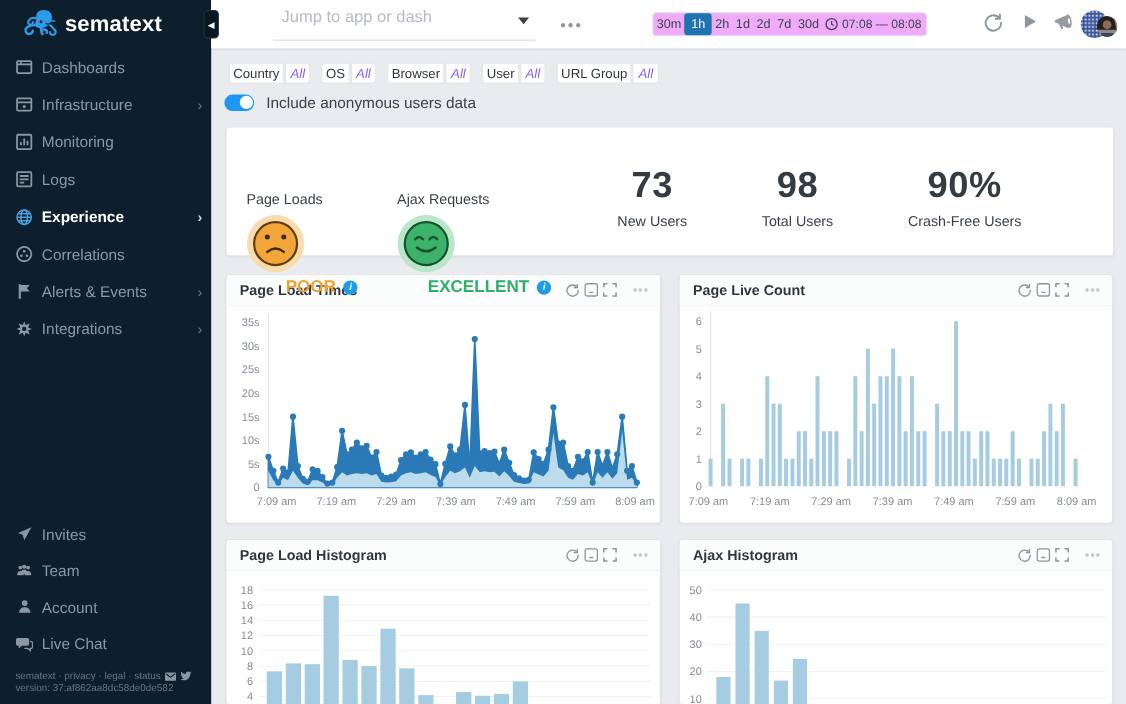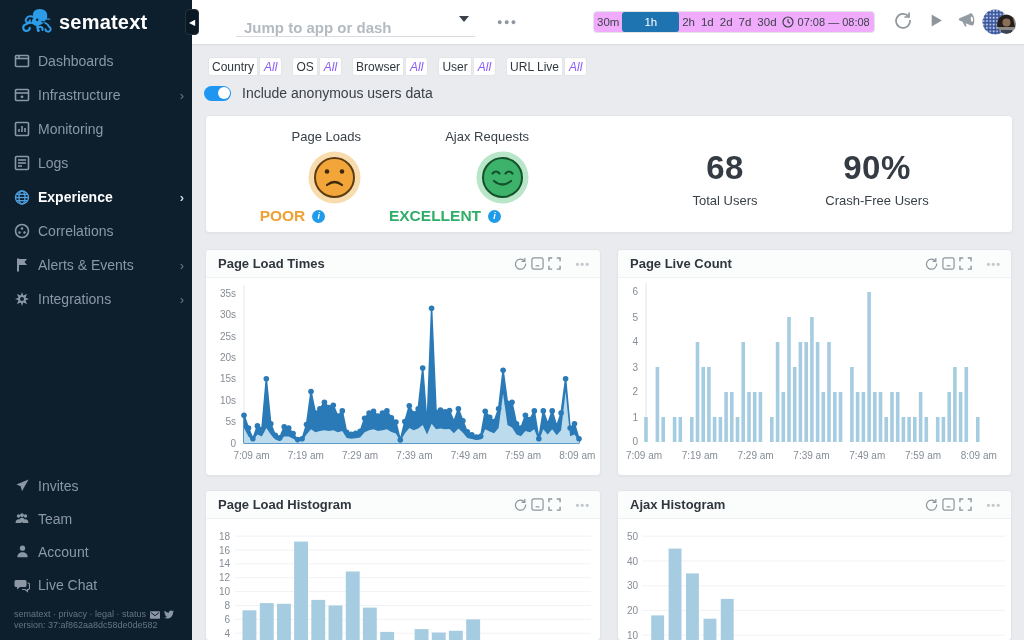--- a/index.html
+++ b/index.html
@@ -17,47 +17,47 @@
 .nav-item.active { color:#fff; font-weight:700; }
 .nav-item.active .chev { color:#cfd6dc; }
 .nav-bottom { position:absolute; bottom:39px; left:0; width:100%; }
 .nav-bottom .nav-item{ height:33px; }
 .sb-footer { position:absolute; bottom:9px; left:14px; font-size:9px; color:#67757f; line-height:11px; }
 .sb-footer .r1 { display:flex; align-items:center; gap:4px;text-align:right; }
 .collapse { position:absolute; top:9px; right:-7px; width:14px; height:26px; background:#0a1824; border:1px solid #22323f; border-radius:4px; color:#fff; font-size:8px; display:flex; align-items:center; justify-content:center; z-index:5; }
 
 .main { width:832px; height:640px; display:flex; flex-direction:column; }
 .topbar { height:44px; min-height:44px; background:#fff; display:flex; align-items:center; box-shadow:0 1px 2px rgba(0,0,0,.08); position:relative; z-index:2; }
-.jump { position:relative; margin-left:44px; width:239px; border-bottom:1px solid #d9dde1; height:30px; display:flex; align-items:flex-end;font-weight:bold; }
+.jump { position:relative; margin-left:56px; width:239px; border-bottom:1px solid #d9dde1; height:30px; display:flex; align-items:flex-start; }
 .jump .ph { color:#b4bac1; font-size:15px; margin-left:8px; }
 .jump .caret { position:absolute; right:6px; top:9px; width:0; height:0; border-left:5px solid transparent; border-right:5px solid transparent; border-top:6px solid #3c4249; }
 .tb-dots { color:#8d959d; font-size:9px; letter-spacing:1.5px; margin-left:22px; }
 .timebar { position:absolute; left:401px; top:11px; height:22px; background:#f0abfc; border:1px solid #e2e5e8; border-radius:4px; display:flex; align-items:center; padding:0; }
 .tbtn { font-size:11.5px; color:#3c434a; padding:0 3px; margin:0; height:20px; display:flex; align-items:center; border-radius:3px; }
-.tbtn.sel { background:#1e74b0; color:#fff; padding:0 22px; }
+.tbtn.sel { background:#1e74b0; color:#fff; padding:0 6px; }
 .trange { font-size:11px; color:#3c434a; display:flex; align-items:center; padding:0 4px 0 2px; }
 .trange svg { margin-right:4px; }
 .tb-icons { position:absolute; right:8px; top:0; height:44px; display:flex; align-items:center; }
 .tb-icons .ic { color:#8d959d; }
 .avatar { width:34px; height:32px; }
 
 .content { flex:1; min-height:0; padding:0 11px 0 13px; position:relative; }
 .filters { padding:13px 0 0 3px; }
 .chips { display:flex; gap:10px; }
 .chip { display:flex; font-size:12px; }
 .chip .k { background:#fff; border:1px solid #e3e6e9; color:#2f363d; padding:0 3px; border-radius:3px 0 0 3px; height:19px; display:flex; align-items:center; margin-right:1px;}
 .chip .v { background:#fff; border:1px solid #e3e6e9; color:#8b5cf6; font-style:italic; padding:0 4px; border-radius:0 3px 3px 0; height:19px; display:flex; align-items:center;}
 .anon { display:flex; align-items:center; margin-top:9px; margin-left:-4px; }
 .toggle { width:27px; height:15px; background:#2096f3; border-radius:8px; position:relative; }
 .toggle::after { content:""; position:absolute; right:1.5px; top:1.5px; width:12px; height:12px; background:#fff; border-radius:50%; }
 .anon span.txt { margin-left:11px; font-size:14px; color:#3a4148; }
 
 .card { background:#fff; border:1px solid #e2e5e8; border-radius:4px; box-shadow:0 1px 2px rgba(25,32,36,.04); }
 .summary { margin-top:14px; height:118px; display:flex; position:relative; }
-.sm-col { text-align:right; }
+.sm-col { text-align:left;margin-top:44px; }
 .sm-face { width:137px; margin-left:18px; padding-top:13px; }
 .sm-face.c2 { width:168px; margin-left:0; }
 .sm-face .lbl { font-size:13px; color:#3a4148; margin-bottom:7px; }
 .rating { margin-top:-1px; line-height:18px; font-size:15.5px; font-weight:700; display:flex; align-items:center; justify-content:center; gap:7px; }
 .rating .info { width:13px; height:13px; border-radius:50%; background:#1e9be9; color:#fff; font-size:9px; font-weight:700; font-style:italic; display:flex; align-items:center; justify-content:center; }
 .poor { color:#efa233; }
 .exc { color:#2fae68; }
 .sm-num { position:absolute; top:0; text-align:center; transform:translateX(-50%); width:200px; }
 .sm-num .n { font-size:33px; font-weight:700; color:#343b43; margin-top:33px; letter-spacing:.5px; }
 .sm-num .t { font-size:13px; color:#3a4148; margin-top:6px; }
@@ -257,21 +257,21 @@
           </span>
         <span class="chip">
             <span class="k">Browser</span>
             <span class="v">All</span>
           </span>
         <span class="chip">
             <span class="k">User</span>
             <span class="v">All</span>
           </span>
         <span class="chip">
-            <span class="k">URL Live</span>
+            <span class="k">URL Group</span>
             <span class="v">All</span>
           </span>
       </div>
       <div class="anon">
           <span class="toggle"></span>
           <span class="txt">Include anonymous users data</span>
         </div>
     </div>
     <div class="card summary">
       <div class="sm-col sm-face">
@@ -289,22 +289,26 @@
         <div class="lbl">Ajax Requests</div>
         <svg width="53" height="53" viewBox="0 0 53 53">
           <circle cx="26.5" cy="26.5" r="26" fill="#b9e5c8"></circle>
           <circle cx="26.5" cy="26.5" r="19.5" fill="#3cb26b" stroke="#14522c" stroke-width="2"></circle>
           <path d="M16.5 22.5 q3.5-4 7 0" stroke="#14522c" stroke-width="2.2" fill="none" stroke-linecap="round"></path>
           <path d="M29.5 22.5 q3.5-4 7 0" stroke="#14522c" stroke-width="2.2" fill="none" stroke-linecap="round"></path>
           <path d="M18 30 q8.5 7 17 0" stroke="#14522c" stroke-width="2.2" fill="none" stroke-linecap="round"></path>
         </svg>
         <div class="rating exc">EXCELLENT <span class="info">i</span></div>
       </div>
+      <div class="sm-num" style="left:387px;">
+          <div class="n">73</div>
+          <div class="t">New Users</div>
+        </div>
       <div class="sm-num" style="left:519px;">
-          <div class="n">68</div>
+          <div class="n">98</div>
           <div class="t">Total Users</div>
         </div>
       <div class="sm-num" style="left:671px;">
           <div class="n">90%</div>
           <div class="t">Crash-Free Users</div>
         </div>
     </div>
     <div class="grid">
       <div class="card panel">
         <div class="p-head">

